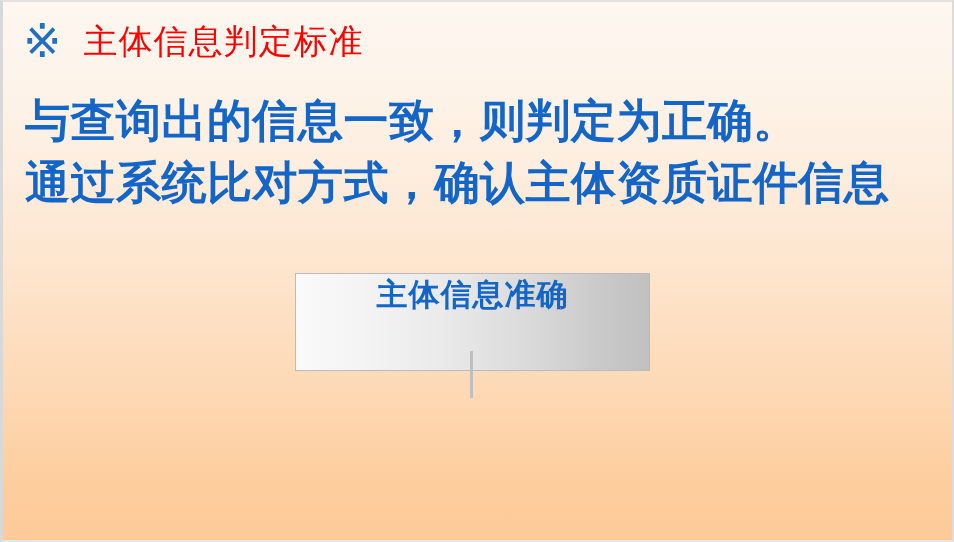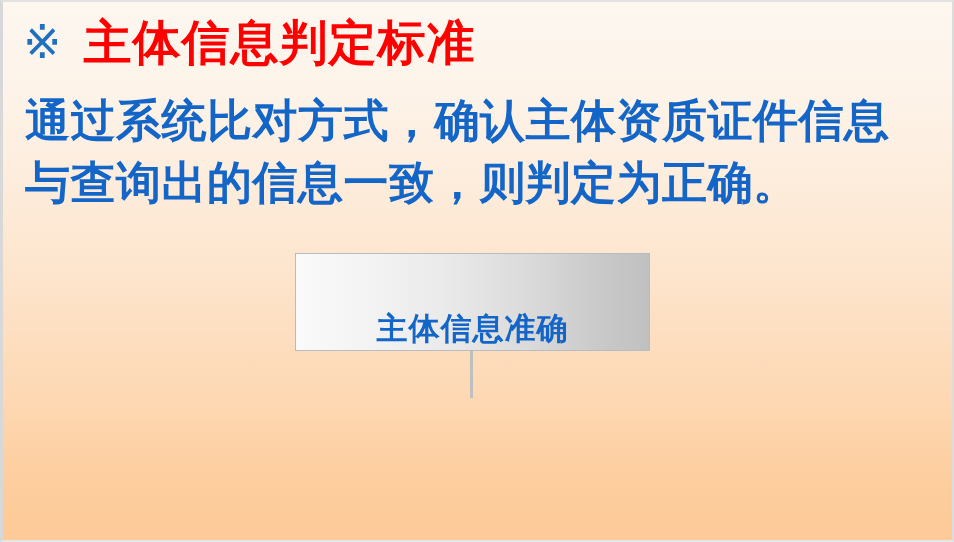--- a/index.html
+++ b/index.html
@@ -45,23 +45,23 @@
   #title-marker {
     color: #1f70c1;
     font-size: 46px;
     line-height: 1;
     font-family: "DejaVu Sans", sans-serif;
     font-weight: 400;
     margin-right: 22px;
   }
   #title-text {
     color: #ff0000;
-    font-size: 48px;
+    font-size: 34px;
     line-height: 1;
-    font-weight: 700;
+    font-weight: 400;
     letter-spacing: 1px;
     font-family: "DejaVu Sans", "Liberation Sans", sans-serif;
   }
 
   
   #body-block {
     position: absolute;
     left: 22px;
     top: 88px;
     width: 910px;
@@ -83,31 +83,32 @@
     left: 0;
     top: 0;
     width: 954px;
     height: 542px;
     pointer-events: none;
   }
   .flow-box {
     position: absolute;
     box-sizing: border-box;
     display: flex;
-    align-items: flex-end;
+    align-items: flex-start;
     justify-content: center;
     background: linear-gradient(to right,
         #fafafa 0%,
         #f4f4f4 18%,
         #eaeaea 42%,
         #dadada 66%,
         #c8c8c8 88%,
         #c0c0c0 100%);
     border: 1px solid #b8bcc0;
     pointer-events: auto;
+    margin-top: 20px;
   }
   .flow-box-label {
     color: #1366c8;
     font-weight: 700;
     font-family: "Liberation Serif", "DejaVu Serif", serif;
     letter-spacing: 1px;
     white-space: nowrap;
   }
 
   #flow-box-top {
@@ -143,22 +144,22 @@
 <body>
 
 <div id="slide">
 
   <div id="title-row">
     <span id="title-marker">※</span>
     <span id="title-text">主体信息判定标准</span>
   </div>
 
   <div id="body-block">
+    <span class="body-line">与查询出的信息一致，则判定为正确。</span>
     <span class="body-line">通过系统比对方式，确认主体资质证件信息</span>
-    <span class="body-line">与查询出的信息一致，则判定为正确。</span>
   </div>
 
   <div id="diagram">
 
     <div class="flow-box" id="flow-box-top">
       <span class="flow-box-label">主体信息准确</span>
     </div>
 
     <div id="flow-connector"></div>
 

